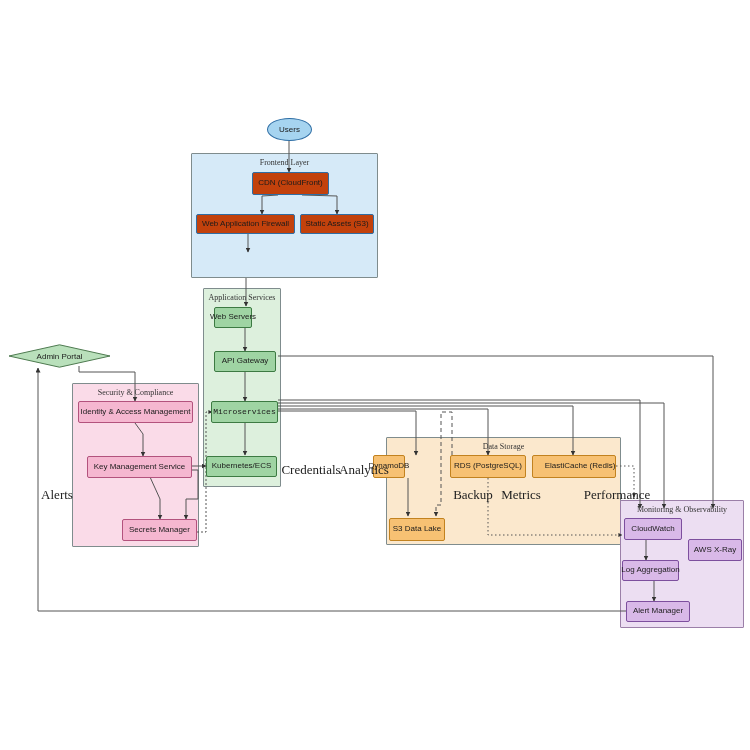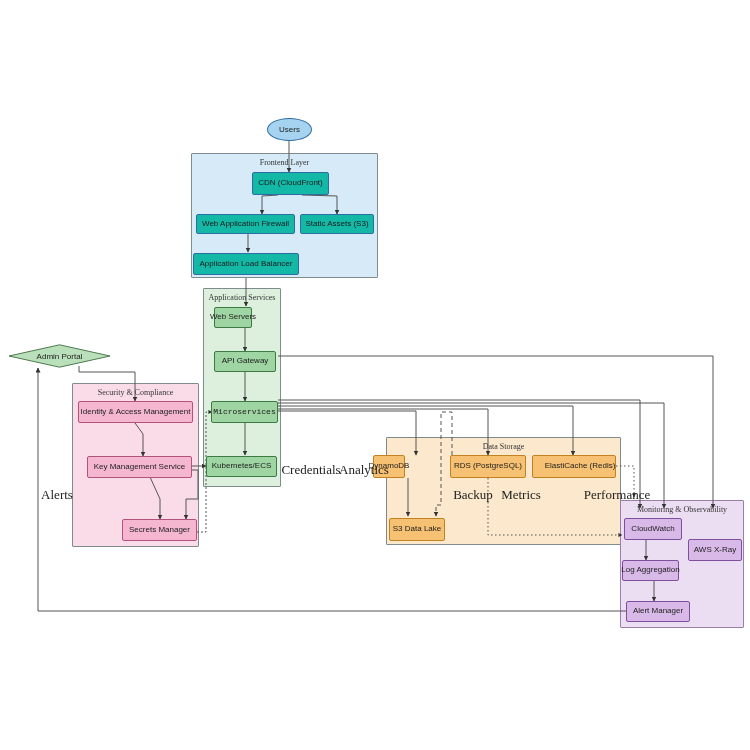--- a/index.html
+++ b/index.html
@@ -64,21 +64,21 @@
     white-space: nowrap;
     transform: translateX(-50%);
   }
   
   .c-frontend { background: #d6eaf8; border-color: #7f8c8d; }
   .c-app      { background: #ddf0dd; border-color: #7f8c8d; }
   .c-sec      { background: #fadbe8; border-color: #7f8c8d; }
   .c-data     { background: #fbe8cd; border-color: #7f8c8d; }
   .c-mon      { background: #ecdef2; border-color: #9b7fa8; }
   
-  .n-blue   { background: #14b8a6; border-color: #2e6da4; }
+  .n-blue   { background: #c2410c; border-color: #2e6da4; }
   .n-green  { background: #9fd4a3; border-color: #3c7a42; }
   .n-pink   { background: #f5b7d0; border-color: #b3527d; }
   .n-orange { background: #f7c173; border-color: #c2821f; }
   .n-purple { background: #d9b9e8; border-color: #7d4f9e; }
   .shape-ellipse {
     position: absolute;
     box-sizing: border-box;
     display: flex;
     align-items: center;
     justify-content: center;
@@ -208,23 +208,20 @@
 
   <div class="node n-blue" style="left:252px; top:172px; width:77px; height:23px;">
     <span>CDN (CloudFront)</span>
   </div>
   <div class="node n-blue" style="left:196px; top:214px; width:99px; height:20px;">
     <span>Web Application Firewall</span>
   </div>
   <div class="node n-blue" style="left:300px; top:214px; width:74px; height:20px;">
     <span>Static Assets (S3)</span>
   </div>
-  <div class="node n-blue" style="left:193px; top:253px; width:106px; height:22px;">
-    <span>Application Load Balancer</span>
-  </div>
 
   <div class="node n-green" style="left:214px; top:307px; width:38px; height:21px;">
     <span>Web Servers</span>
   </div>
   <div class="node n-green" style="left:214px; top:351px; width:62px; height:21px;">
     <span>API Gateway</span>
   </div>
   <div class="node n-green" style="left:211px; top:401px; width:67px; height:22px;font-family:Liberation Mono, monospace;">
     <span>Microservices</span>
   </div>

